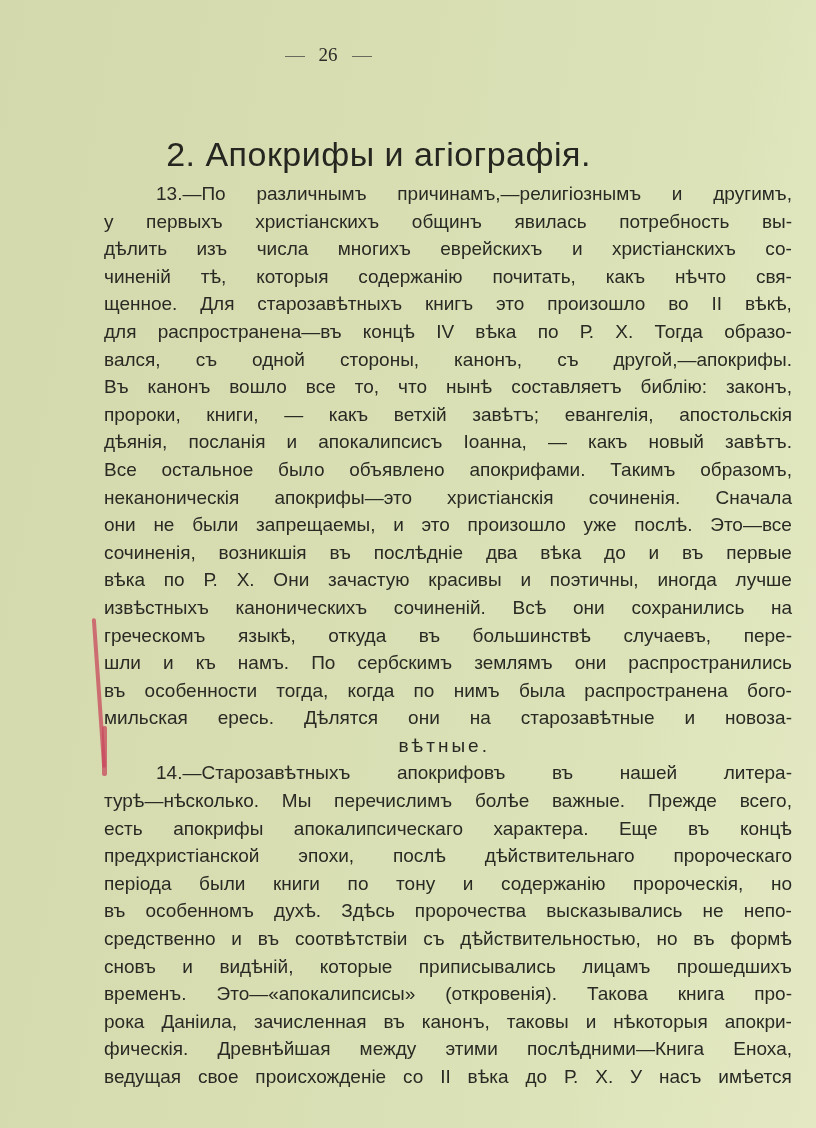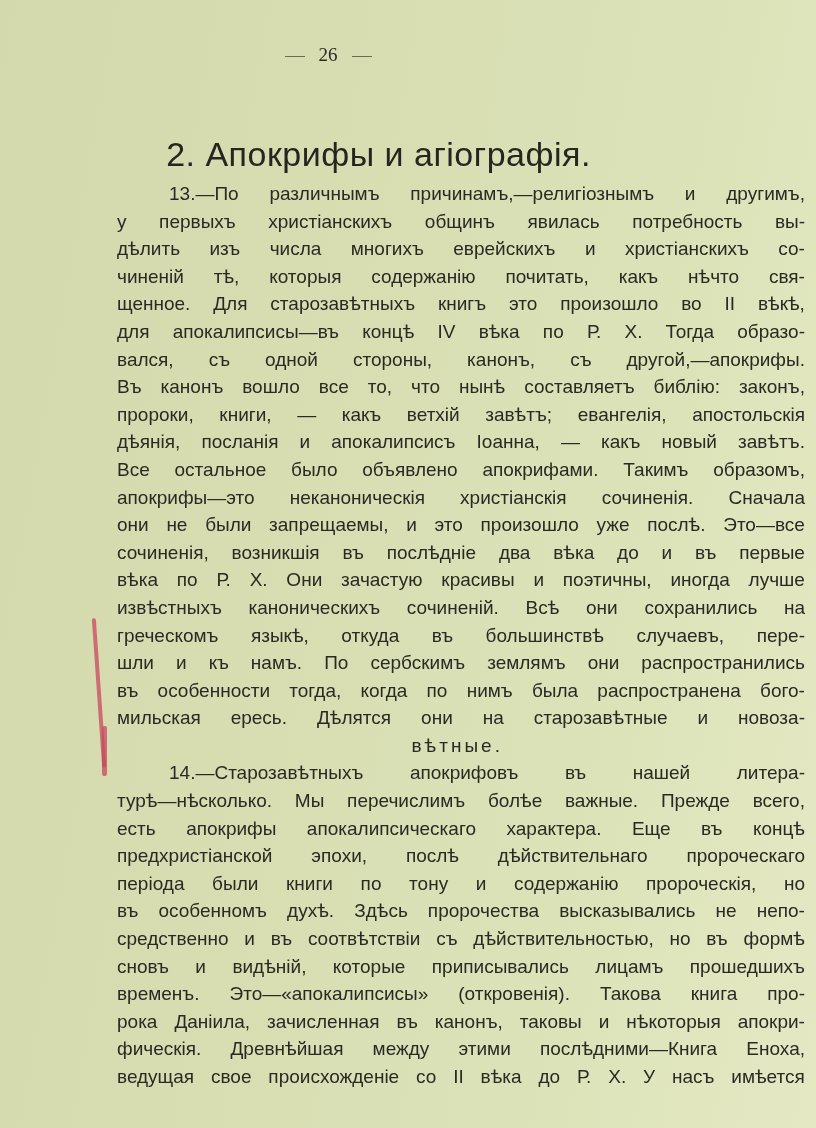--- a/index.html
+++ b/index.html
@@ -13,21 +13,21 @@
   .page-number {
     position: absolute; top: 44px; left: 0; width: 656px; text-align: center;
     font-family: "Liberation Serif", serif; font-size: 19px; color: #2c2c26;
   }
   .page-number .dash { display: inline-block; width: 20px; height: 1px; background: #6a6a5c; vertical-align: middle; margin: 0 14px; }
   .title {
     position: absolute; top: 112px; left: 0; width: 757px; text-align: center;
     font-size: 34px; letter-spacing: 0.5px; color: #262620; font-weight: normal;
   }
   .body {
-    position: absolute; top: 180px; left: 117px; width: 688px;
+    position: absolute; top: 180px; left: 104px; width: 688px;
   }
   .line {
     height: 27.6px; line-height: 27.6px; font-size: 19px;
     text-align: justify; text-align-last: justify; white-space: nowrap; overflow: visible;
     display: flex; justify-content: space-between;
   }
   .line.indent { padding-left: 52px; }
   .line.last { text-align-last: left; justify-content: center; }
   .line.last .w { margin-right: 0.4em; }
   .spaced { letter-spacing: 3px; }
@@ -93,21 +93,21 @@
         <span class="w">старозавѣтныхъ</span>
         <span class="w">книгъ</span>
         <span class="w">это</span>
         <span class="w">произошло</span>
         <span class="w">во</span>
         <span class="w">II</span>
         <span class="w">вѣкѣ,</span>
       </div>
     <div class="line">
         <span class="w">для</span>
-        <span class="w">апокалипсисы—въ</span>
+        <span class="w">распространена—въ</span>
         <span class="w">концѣ</span>
         <span class="w">IV</span>
         <span class="w">вѣка</span>
         <span class="w">по</span>
         <span class="w">Р.</span>
         <span class="w">Х.</span>
         <span class="w">Тогда</span>
         <span class="w">образо-</span>
       </div>
     <div class="line">
@@ -155,22 +155,22 @@
     <div class="line">
         <span class="w">Все</span>
         <span class="w">остальное</span>
         <span class="w">было</span>
         <span class="w">объявлено</span>
         <span class="w">апокрифами.</span>
         <span class="w">Такимъ</span>
         <span class="w">образомъ,</span>
       </div>
     <div class="line">
+        <span class="w">неканоническія</span>
         <span class="w">апокрифы—это</span>
-        <span class="w">неканоническія</span>
         <span class="w">христіанскія</span>
         <span class="w">сочиненія.</span>
         <span class="w">Сначала</span>
       </div>
     <div class="line">
         <span class="w">они</span>
         <span class="w">не</span>
         <span class="w">были</span>
         <span class="w">запрещаемы,</span>
         <span class="w">и</span>

